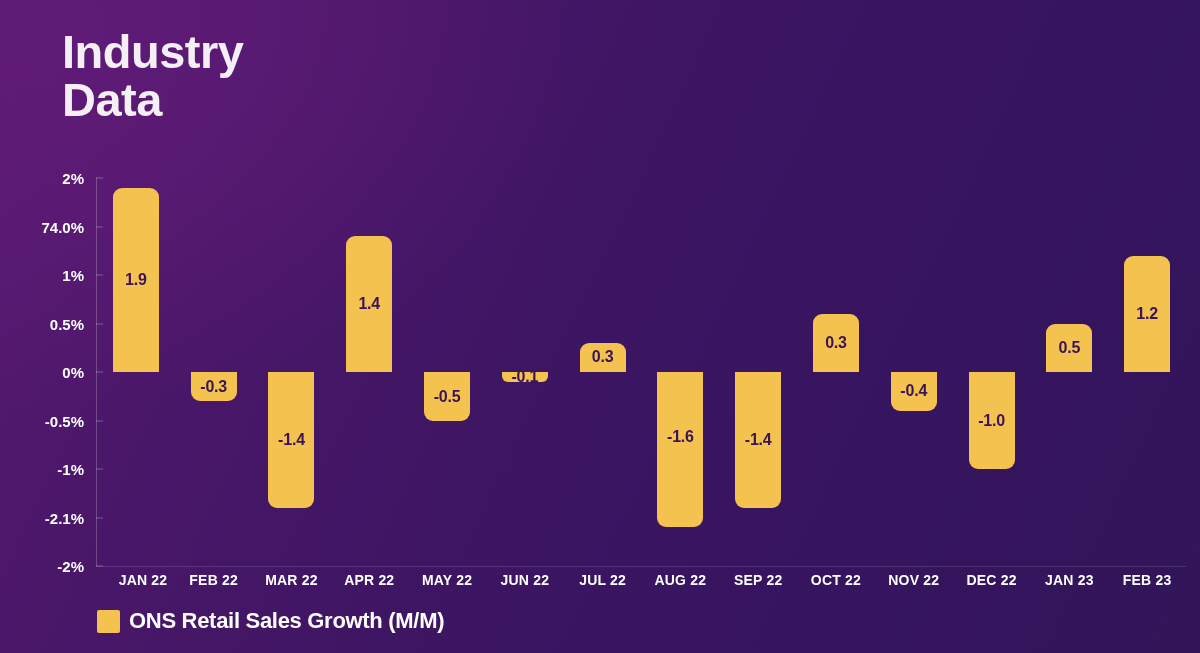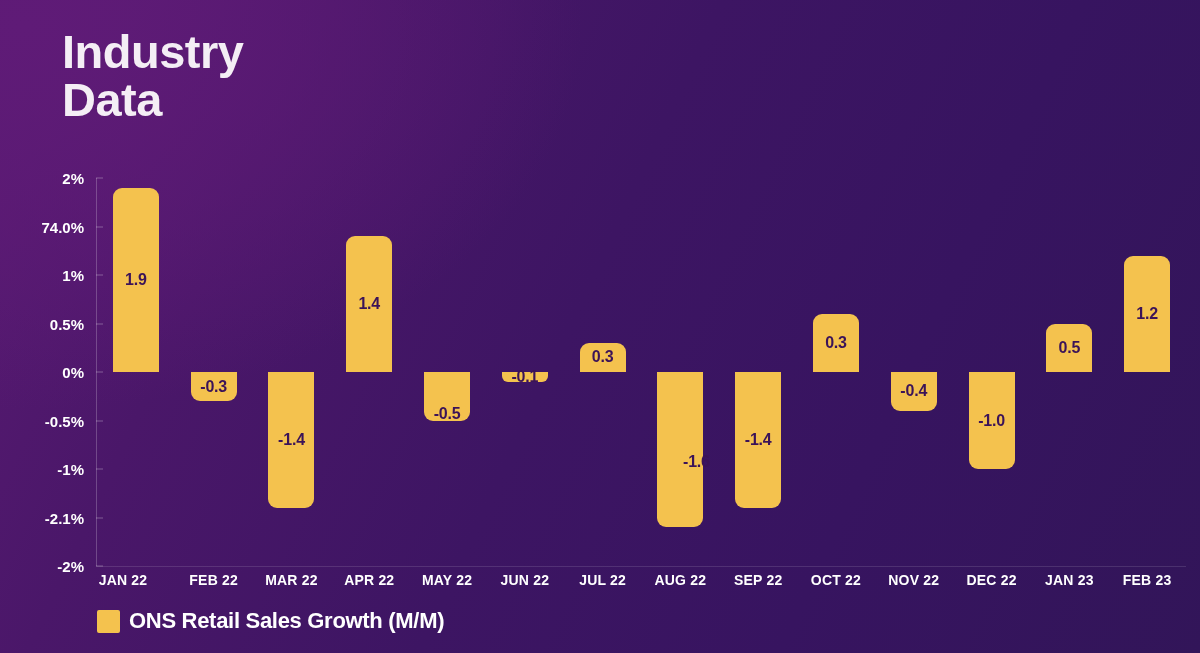--- a/index.html
+++ b/index.html
@@ -213,33 +213,33 @@
         <div class="col" style="left: 155.571px; width: 77.7857px;">
           <div class="bar neg" style="background: rgb(244, 194, 78); height: 135.8px; top: 194px;"></div>
           <div class="bar-label" style="top: 261.9px; color: rgb(59, 19, 88);">-1.4</div>
         </div>
         <div class="col" style="left: 233.357px; width: 77.7857px; text-align: right;">
           <div class="bar pos" style="background: rgb(244, 194, 78); height: 135.8px; top: 58.2px;"></div>
           <div class="bar-label" style="top: 126.1px; color: rgb(59, 19, 88);">1.4</div>
         </div>
         <div class="col" style="left: 311.143px; width: 77.7857px;">
           <div class="bar neg" style="background: rgb(244, 194, 78); height: 48.5px; top: 194px;"></div>
-          <div class="bar-label" style="top: 236px; color: rgb(59, 19, 88);">-0.5</div>
+          <div class="bar-label" style="top: 219px; color: rgb(59, 19, 88);">-0.5</div>
         </div>
         <div class="col" style="left: 388.929px; width: 77.7857px;">
           <div class="bar neg tiny" style="background: rgb(244, 194, 78); height: 9.7px; top: 194px;"></div>
           <div class="bar-label" style="top: 198.85px; color: rgb(59, 19, 88);">-0.1</div>
         </div>
         <div class="col" style="left: 466.714px; width: 77.7857px;">
           <div class="bar pos" style="background: rgb(244, 194, 78); height: 29.1px; top: 164.9px;"></div>
           <div class="bar-label" style="top: 179.45px; color: rgb(59, 19, 88);">0.3</div>
         </div>
         <div class="col" style="left: 544.5px; width: 77.7857px;">
           <div class="bar neg" style="background: rgb(244, 194, 78); height: 155.2px; top: 194px;"></div>
-          <div class="bar-label" style="top: 284px; color: rgb(59, 19, 88); margin-left: 16px;">-1.6</div>
+          <div class="bar-label" style="top: 259px; color: rgb(59, 19, 88);">-1.6</div>
         </div>
         <div class="col" style="left: 622.286px; width: 77.7857px;">
           <div class="bar neg" style="background: rgb(244, 194, 78); height: 135.8px; top: 194px;"></div>
           <div class="bar-label" style="top: 261.9px; color: rgb(59, 19, 88);">-1.4</div>
         </div>
         <div class="col" style="left: 700.071px; width: 77.7857px;">
           <div class="bar pos" style="background: rgb(244, 194, 78); height: 58.2px; top: 135.8px;"></div>
           <div class="bar-label" style="top: 164.9px; color: rgb(59, 19, 88);">0.3</div>
         </div>
         <div class="col" style="left: 777.857px; width: 77.7857px;">
@@ -253,21 +253,21 @@
         <div class="col" style="left: 933.429px; width: 77.7857px;">
           <div class="bar pos" style="background: rgb(244, 194, 78); height: 48.5px; top: 145.5px;"></div>
           <div class="bar-label" style="top: 169.75px; color: rgb(59, 19, 88);">0.5</div>
         </div>
         <div class="col" style="left: 1011.21px; width: 77.7857px;">
           <div class="bar pos" style="background: rgb(244, 194, 78); height: 116.4px; top: 77.6px;"></div>
           <div class="bar-label" style="top: 135.8px; color: rgb(59, 19, 88);">1.2</div>
         </div>
       </div>
     <div id="x-axis">
-        <div class="x-tick" style="left: 26px;">JAN 22</div>
+        <div class="x-tick" style="left: 46px;">JAN 22</div>
         <div class="x-tick" style="left: 116.679px;">FEB 22</div>
         <div class="x-tick" style="left: 194.464px;">MAR 22</div>
         <div class="x-tick" style="left: 272.25px;">APR 22</div>
         <div class="x-tick" style="left: 350.036px;">MAY 22</div>
         <div class="x-tick" style="left: 427.821px;">JUN 22</div>
         <div class="x-tick" style="left: 505.607px;">JUL 22</div>
         <div class="x-tick" style="left: 583.393px;">AUG 22</div>
         <div class="x-tick" style="left: 661.179px;">SEP 22</div>
         <div class="x-tick" style="left: 738.964px;">OCT 22</div>
         <div class="x-tick" style="left: 816.75px;">NOV 22</div>

